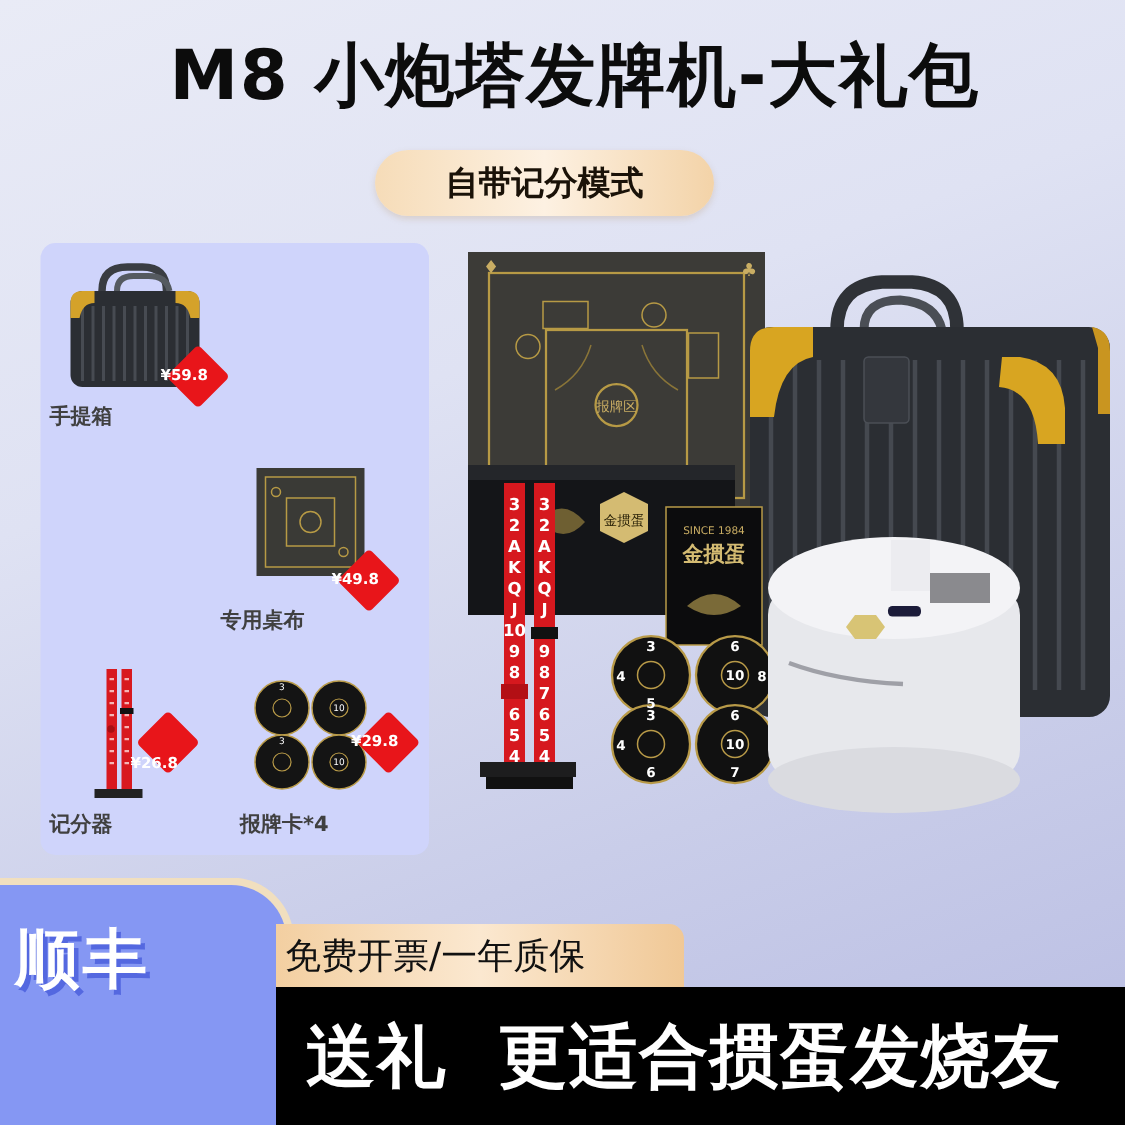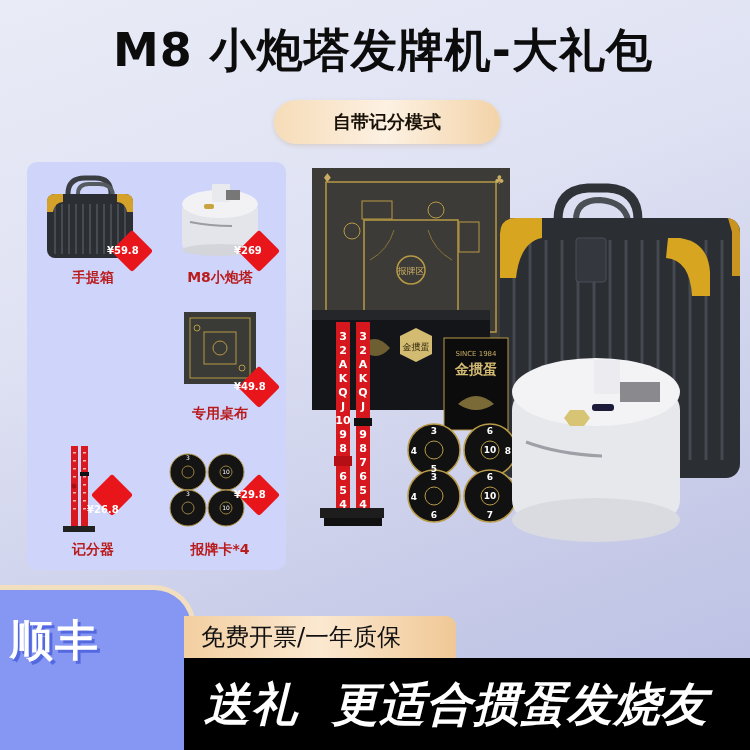--- a/index.html
+++ b/index.html
@@ -7,37 +7,37 @@
   body {
     font-family: "DejaVu Sans", "Liberation Sans", sans-serif;
     background: linear-gradient(160deg, #e9ebf6 0%, #dfe2f3 35%, #c9cde9 70%, #b9bde3 100%);
     position: relative;
   }
   .title {
     position: absolute; left: 0; top: 20px; width: 750px; text-align: center;
     font-size: 46px; font-weight: bold; color: #0c0c0c; letter-spacing: 1px; padding-left: 16px;
   }
   .pill {
-    position: absolute; left: 274px; top: 100px; width: 226px; height: 44px;
+    position: absolute; left: 250px; top: 100px; width: 226px; height: 44px;
     border-radius: 22px;
     background: linear-gradient(90deg, #f6dcb8 0%, #fdf1e2 50%, #f3d3a8 100%);
     box-shadow: 0 2px 4px rgba(180,140,90,0.25);
     display: flex; align-items: center; justify-content: center;
     font-family: Liberation Mono, monospace;
-    font-size: 18px; font-weight: bold; color: #1a1208;
+    font-size: 22px; font-weight: bold; color: #1a1208;
   }
   .panel {
     position: absolute; left: 27px; top: 162px; width: 259px; height: 408px;
     background: #cfd4fb; border-radius: 10px;
   }
   .item { position: absolute; width: 120px; height: 134px; }
   .item .img { position: absolute; left: 0; top: 0; width: 120px; height: 95px; }
   .item .label {
-    position: absolute; left: 0; top: 99px; width: 120px; text-align: center;
-    font-size: 14px; font-weight: bold; color: #b91c1c;
+    position: absolute; left: 0; top: 99px; width: 120px; 
+    font-size: 14px; font-weight: bold; color: #404040;
   }
   .badge {
     position: absolute; width: 30px; height: 30px; transform: rotate(45deg);
     background: #e8151a; border-radius: 3px;
   }
   .badge-text {
     position: absolute; width: 50px; font-size: 10px; font-weight: bold;
     color: #fff; line-height: 12px;
   }
   .showcase { position: absolute; left: 308px; top: 160px; width: 442px; height: 420px; }
@@ -49,27 +49,27 @@
   .shield-text {
     position: absolute; left: 10px; top: 14px; width: 170px;
     font-size: 43px; font-weight: bold; color: #fff; line-height: 72px;
     letter-spacing: 2px;
     text-shadow: 3px 3px 0 #5468e0;
   }
   .note {
     position: absolute; left: 184px; top: 616px; width: 272px; height: 42px;
     background: linear-gradient(90deg, #f3cfa1 0%, #fbe8d0 50%, #f0c896 100%);
     border-radius: 0 10px 0 0;
-    font-size: 24px; color: #111; line-height: 42px; padding-left: 17px;
+    font-size: 24px; color: #111; line-height: 42px; padding-left: 6px;
   }
   .banner {
     position: absolute; left: 184px; top: 658px; width: 566px; height: 92px;
     background: #000;
     font-size: 46px; font-weight: bold; color: #fff; line-height: 92px; padding-left: 20px;
-    letter-spacing: 1px; white-space: pre; font-style: italic;
+    letter-spacing: 1px; white-space: pre;
   }
 </style>
 </head>
 <body>
 
 <div class="title">M8 小炮塔发牌机-大礼包</div>
 <div class="pill">自带记分模式</div>
 
 <div class="panel">
 
@@ -92,37 +92,23 @@
         <line x1="92" y1="34" x2="92" y2="84"></line>
       </g>
       <path d="M14 32 Q14 24 22 24 L30 24 L30 32 Q22 32 20 42 L14 42 Z" fill="#d4a22a"></path>
       <path d="M100 32 Q100 24 92 24 L84 24 L84 32 Q92 32 94 42 L100 42 Z" fill="#d4a22a"></path>
     </svg>
     <div class="badge" style="left:84px;top:66px;"></div>
     <div class="badge-text" style="left:74px;top:75px;">¥59.8</div>
     <div class="label">手提箱</div>
   </div>
 
-  <div class="item" style="left:133px;top:8px;">
-    <svg class="img" viewBox="0 0 120 95">
-      <rect x="22" y="34" width="76" height="46" rx="6" fill="#e4e5ea"></rect>
-      <ellipse cx="60" cy="80" rx="38" ry="6" fill="#d4d5db"></ellipse>
-      <ellipse cx="60" cy="34" rx="38" ry="14" fill="#f2f2f5"></ellipse>
-      <rect x="52" y="14" width="18" height="18" fill="#e9eaee"></rect>
-      <rect x="66" y="20" width="14" height="10" fill="#777"></rect>
-      <rect x="44" y="34" width="10" height="5" rx="2" fill="#c8a440"></rect>
-      <path d="M30 52 Q50 56 72 56" stroke="#9a9ba3" stroke-width="2" fill="none"></path>
-    </svg>
-    <div class="badge" style="left:84px;top:66px;"></div>
-    <div class="badge-text" style="left:74px;top:75px;">¥269</div>
-    <div class="label">M8小炮塔</div>
-  </div>
-
-
-  <div class="item" style="left:133px;top:144px;">
+
+
+  <div class="item" style="left:120px;top:144px;">
     <svg class="img" viewBox="0 0 120 95">
       <rect x="24" y="6" width="72" height="72" fill="#3a3a36"></rect>
       <rect x="30" y="12" width="60" height="60" fill="none" stroke="#b79a45" stroke-width="1"></rect>
       <rect x="44" y="26" width="32" height="32" fill="none" stroke="#b79a45" stroke-width="1"></rect>
       <circle cx="60" cy="42" r="7" fill="none" stroke="#b79a45" stroke-width="1"></circle>
       <circle cx="37" cy="22" r="3" fill="none" stroke="#b79a45"></circle>
       <circle cx="82" cy="62" r="3" fill="none" stroke="#b79a45"></circle>
     </svg>
     <div class="badge" style="left:84px;top:66px;"></div>
     <div class="badge-text" style="left:74px;top:75px;">¥49.8</div>

